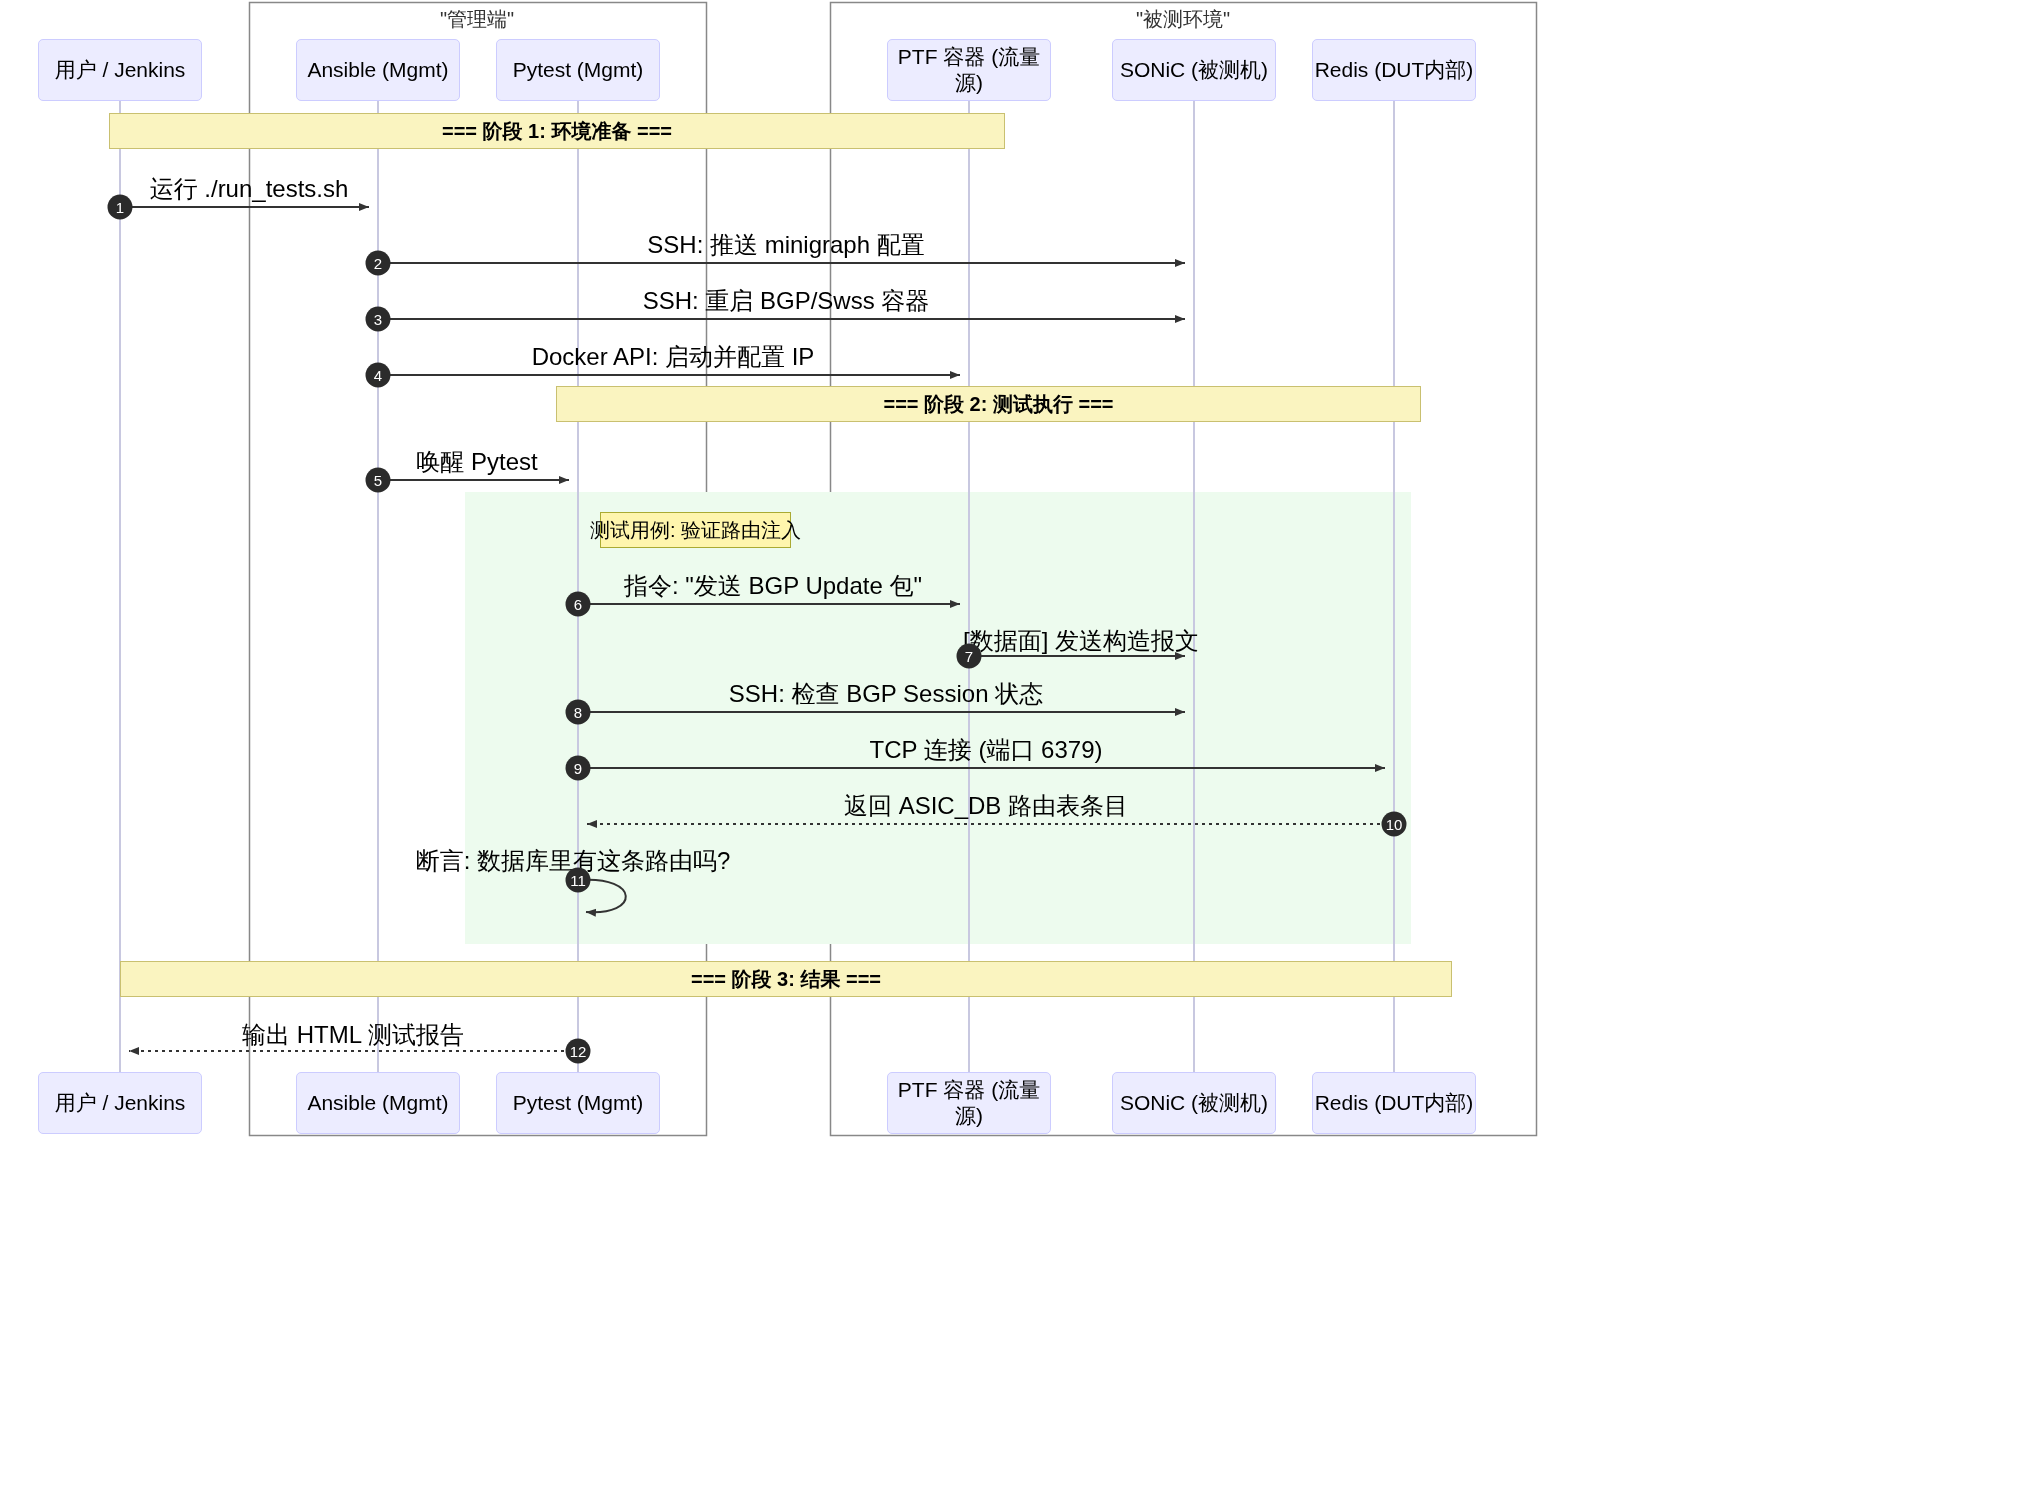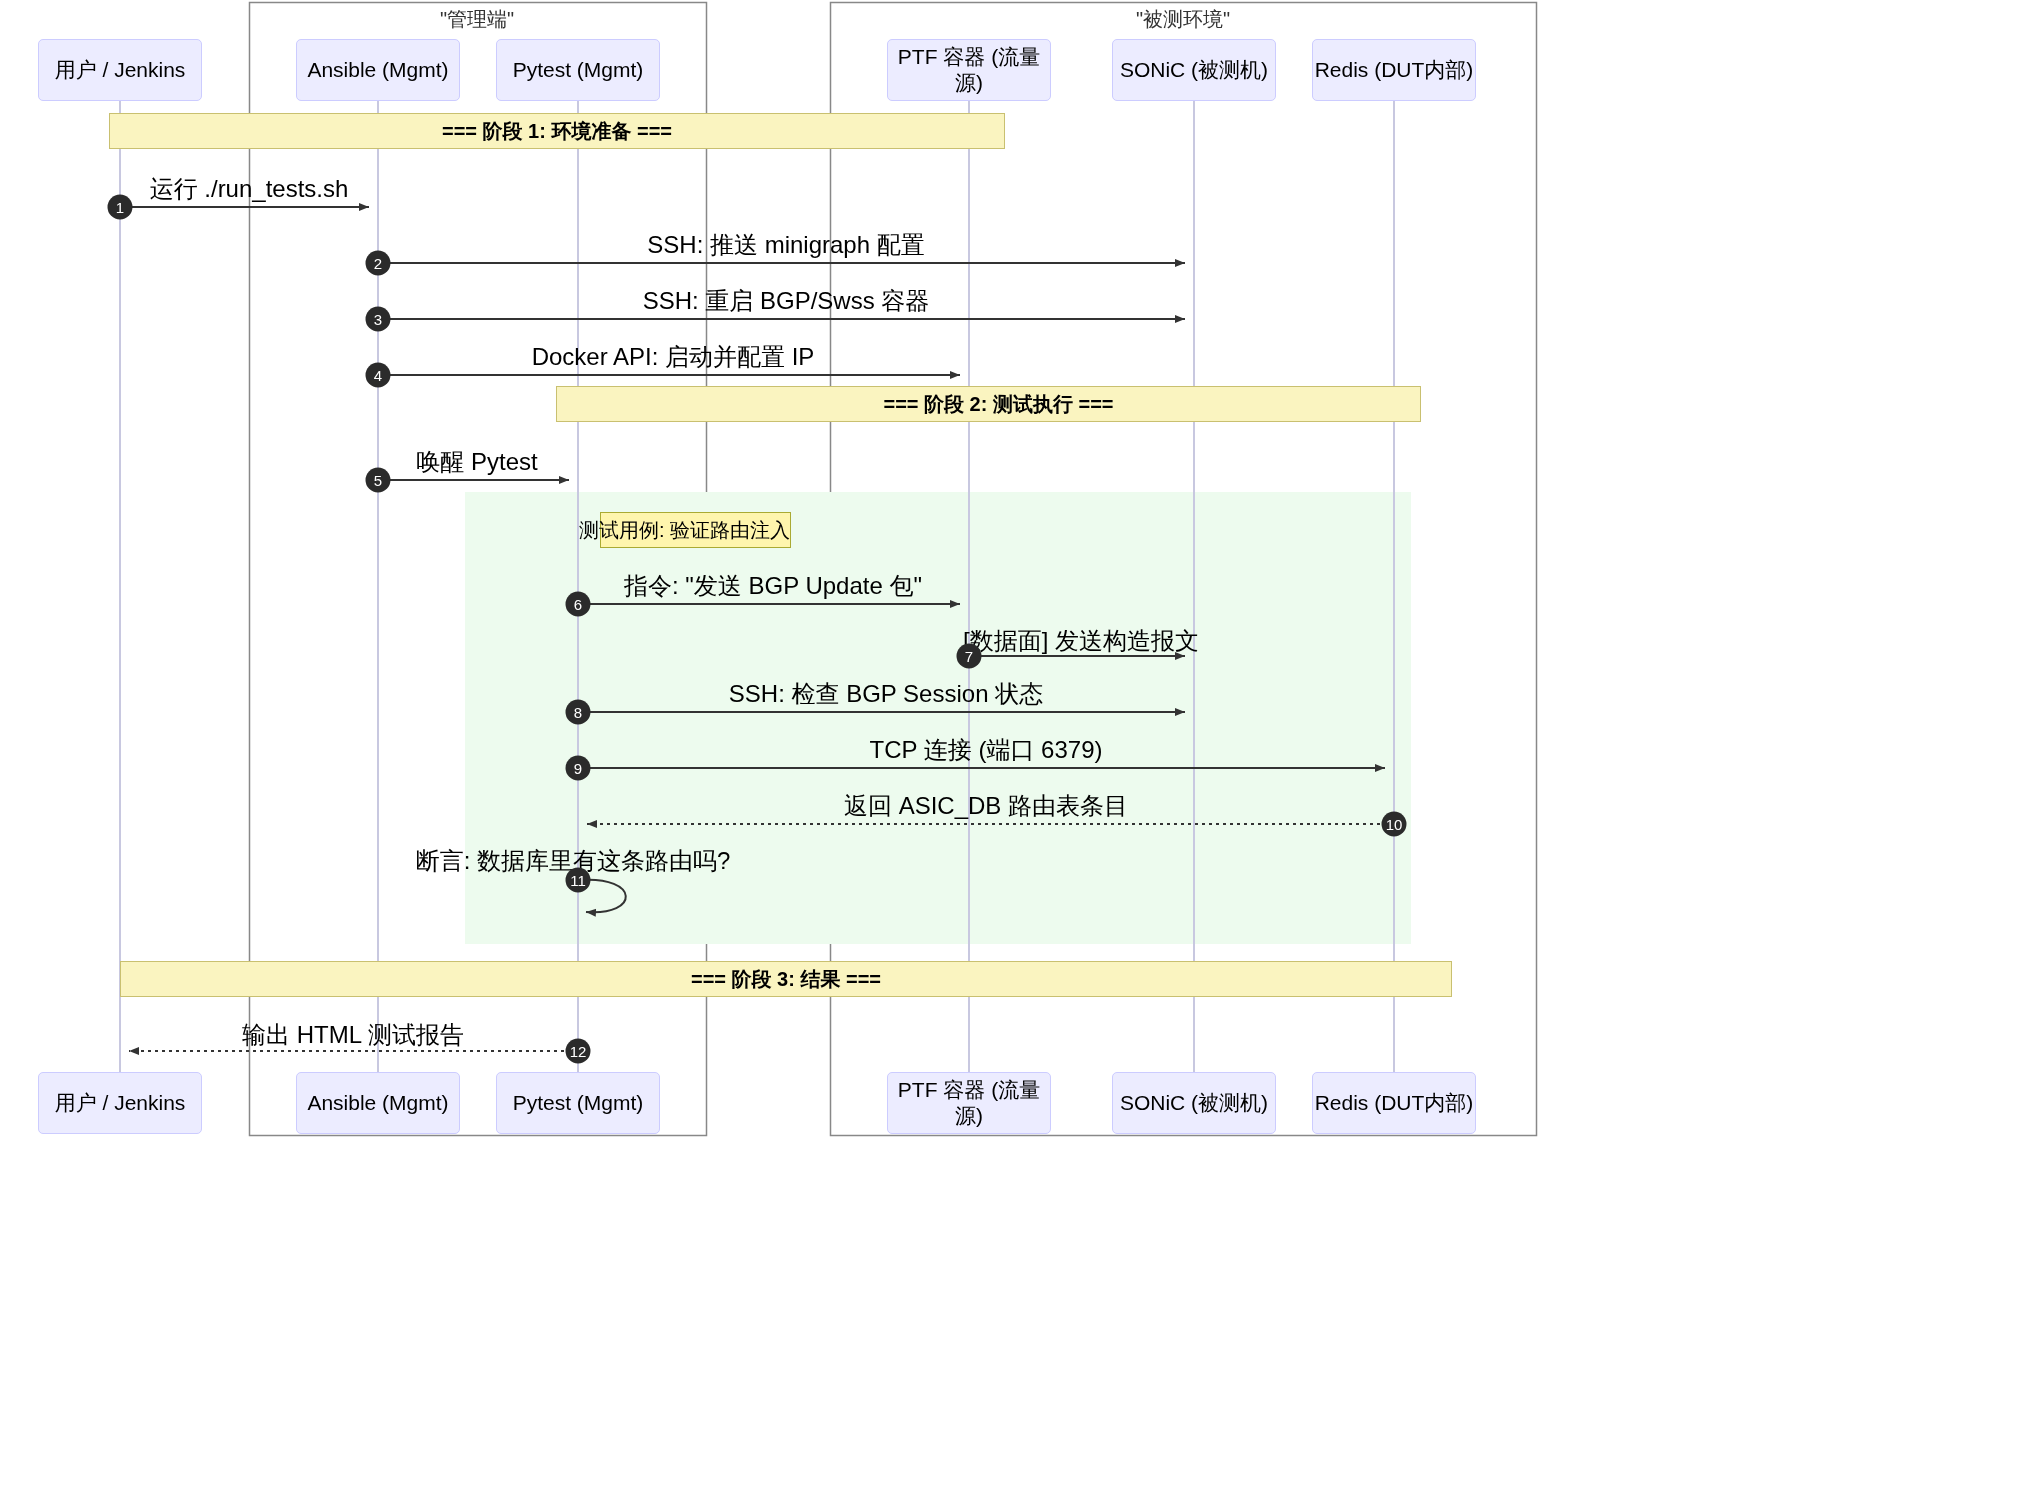--- a/index.html
+++ b/index.html
@@ -10,21 +10,21 @@
     position:absolute;background:#ECECFF;border:1px solid #CCCCFF;border-radius:5px;
     display:flex;align-items:center;justify-content:center;text-align:center;
     font-size:21px;color:#000;line-height:1.25;box-sizing:border-box;
   }
   .grouplabel{
     position:absolute;font-size:20px;color:#333;text-align:center;
     white-space:nowrap;
   }
   .noteC{
     position:absolute;background:#FFF5AD;border:1px solid #AAAA33;
-    display:flex;align-items:center;justify-content:flex-end;
+    display:flex;align-items:center;justify-content:center;
     font-size:20px;color:#000;box-sizing:border-box;white-space:nowrap;
   }
   .phasebar{
     position:absolute;background:#FAF4C0;border:1px solid #C9C070;
     display:flex;align-items:center;justify-content:center;
     font-size:20px;font-weight:bold;color:#000;box-sizing:border-box;white-space:nowrap;
   }
   .msglabel{
     position:absolute;font-size:24px;color:#000;white-space:nowrap;
     transform:translateX(-50%);

